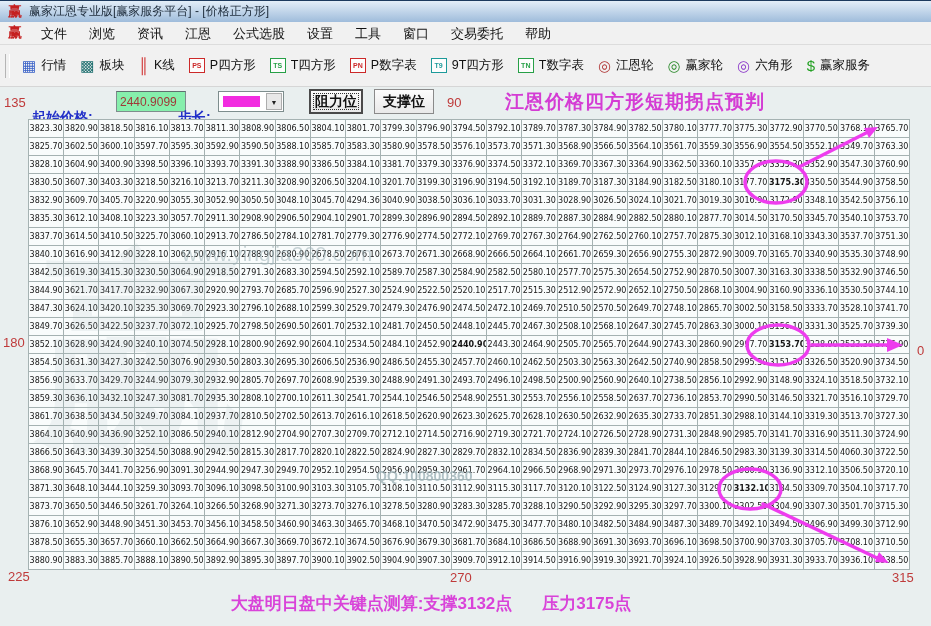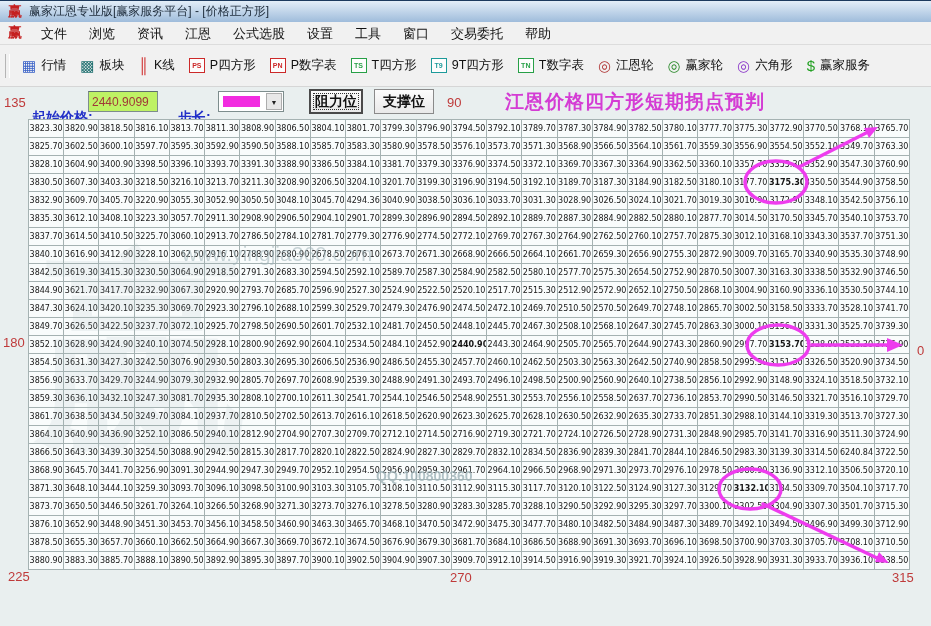--- a/index.html
+++ b/index.html
@@ -20,22 +20,22 @@
   .toolbar{position:absolute;left:0;top:45px;width:931px;height:42px;background:#f1f1f1;
     border-bottom:1px solid #d6d6d6;display:flex;align-items:center;box-sizing:border-box;}
   .grip{width:3px;height:24px;border-left:1px solid #b5b5b5;border-right:1px solid #fff;margin:0 5px;}
   .tool{display:flex;align-items:center;gap:5px;padding:0 7px;font-size:12.5px;color:#111;}
   .ticon{display:inline-block;font-size:15px;line-height:15px;}
   .ticon.box{width:14px;height:13px;font-size:7px;font-weight:bold;line-height:13px;
     text-align:center;border:1px solid currentColor;background:#fdfdfd;}
   
   .controls{position:absolute;left:0;top:87px;width:931px;height:32px;}
   .ctl-label{position:absolute;top:22px;color:#2230c8;font-weight:bold;font-size:14px;}
-  .ctl-input{position:absolute;left:88px;top:4px;width:62px;height:17px;border:1px solid #7d8d8d;
-    border-top-color:#5f6f6f;background:#bef264;font-size:12px;color:#a03838;padding:1px 3px;
+  .ctl-input{position:absolute;left:116px;top:4px;width:62px;height:17px;border:1px solid #7d8d8d;
+    border-top-color:#5f6f6f;background:#86efac;font-size:12px;color:#a03838;padding:1px 3px;
     font-family:"Liberation Sans",sans-serif;}
   .combo{position:absolute;left:218px;top:4px;width:66px;height:21px;background:#fff;
     border:1px solid #7d8d8d;box-sizing:border-box;}
   .combo .swatch{position:absolute;left:4px;top:4px;width:37px;height:11px;}
   .combo .drop{position:absolute;right:1px;top:1px;width:16px;height:17px;background:#e8e8e8;
     border:1px solid #adadad;font-size:7px;line-height:17px;text-align:center;color:#222;box-sizing:border-box;}
   .btn{position:absolute;top:2px;height:25px;background:linear-gradient(#fcfcfc,#e9e9e9);
     border:1px solid #8a8a8a;font-size:14px;font-weight:bold;color:#111;text-align:center;
     line-height:23px;box-sizing:border-box;}
   .btn.focused{border:2px solid #4a4a4a;outline:1px dotted #333;outline-offset:-5px;line-height:21px;}
@@ -92,26 +92,26 @@
         </span>
         <span class="tool">
           <span class="ticon" style="color: rgb(208, 48, 48);">║</span>
           <span>K线</span>
         </span>
         <span class="tool">
           <span class="ticon box" style="color: rgb(204, 41, 41);">PS</span>
           <span>P四方形</span>
         </span>
         <span class="tool">
+          <span class="ticon box" style="color: rgb(39, 160, 71);">TS</span>
+          <span>T四方形</span>
+        </span>
+        <span class="tool">
           <span class="ticon box" style="color: rgb(204, 41, 41);">PN</span>
           <span>P数字表</span>
-        </span>
-        <span class="tool">
-          <span class="ticon box" style="color: rgb(39, 160, 71);">TS</span>
-          <span>T四方形</span>
         </span>
         <span class="tool">
           <span class="ticon box" style="color: rgb(29, 154, 154);">T9</span>
           <span>9T四方形</span>
         </span>
         <span class="tool">
           <span class="ticon box" style="color: rgb(39, 160, 71);">TN</span>
           <span>T数字表</span>
         </span>
         <span class="tool">
@@ -651,21 +651,21 @@
           <td class="bb">2832.10</td>
           <td class="bb">2834.50</td>
           <td class="bb red">2836.90</td>
           <td class="bb">2839.30</td>
           <td class="bb">2841.70</td>
           <td class="bb br red">2844.10</td>
           <td class="br">2846.50</td>
           <td class="br">2983.30</td>
           <td class="br">3139.30</td>
           <td class="br">3314.50</td>
-          <td class="br">6240.84</td>
+          <td class="br">4060.30</td>
           <td class="br red">3722.50</td>
         </tr>
         <tr>
           <td class="bl">3868.90</td>
           <td class="bl">3645.70</td>
           <td class="bl">3441.70</td>
           <td class="bl">3256.90</td>
           <td class="bl">3091.30</td>
           <td class="bb bl red">2944.90</td>
           <td class="bb">2947.30</td>
@@ -823,20 +823,24 @@
           <td class="bb">3936.10</td>
           <td class="bb br red">3938.50</td>
         </tr>
       </tbody>
     </table>
 
   <span class="wm big">赢</span>
   <span class="wm url">www.yingjia360.com</span>
   <span class="wm qq">QQ:100800360</span>
 
+  <div class="status">
+    <span>大盘明日盘中关键点测算:支撑3132点</span>
+    <span>压力3175点</span>
+  </div>
 
   <svg class="overlay" width="931" height="626" viewBox="0 0 931 626">
     <g stroke="#ee3cee" stroke-width="3.5" fill="none" stroke-linecap="round">
       <ellipse cx="776" cy="182" rx="31" ry="21"></ellipse>
       <line x1="799" y1="167" x2="866" y2="133"></line>
       <ellipse cx="778" cy="345" rx="31" ry="20"></ellipse>
       <line x1="812" y1="345" x2="889" y2="345"></line>
       <ellipse cx="750" cy="489" rx="31" ry="20"></ellipse>
       <line x1="763" y1="504" x2="877" y2="558"></line>
     </g>

